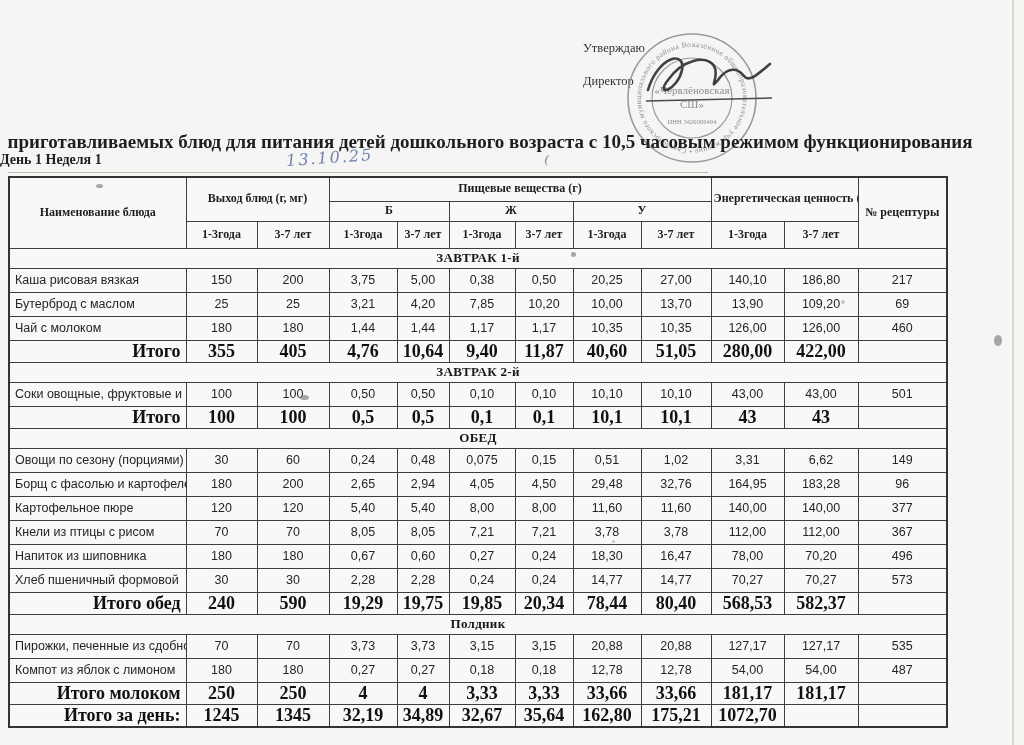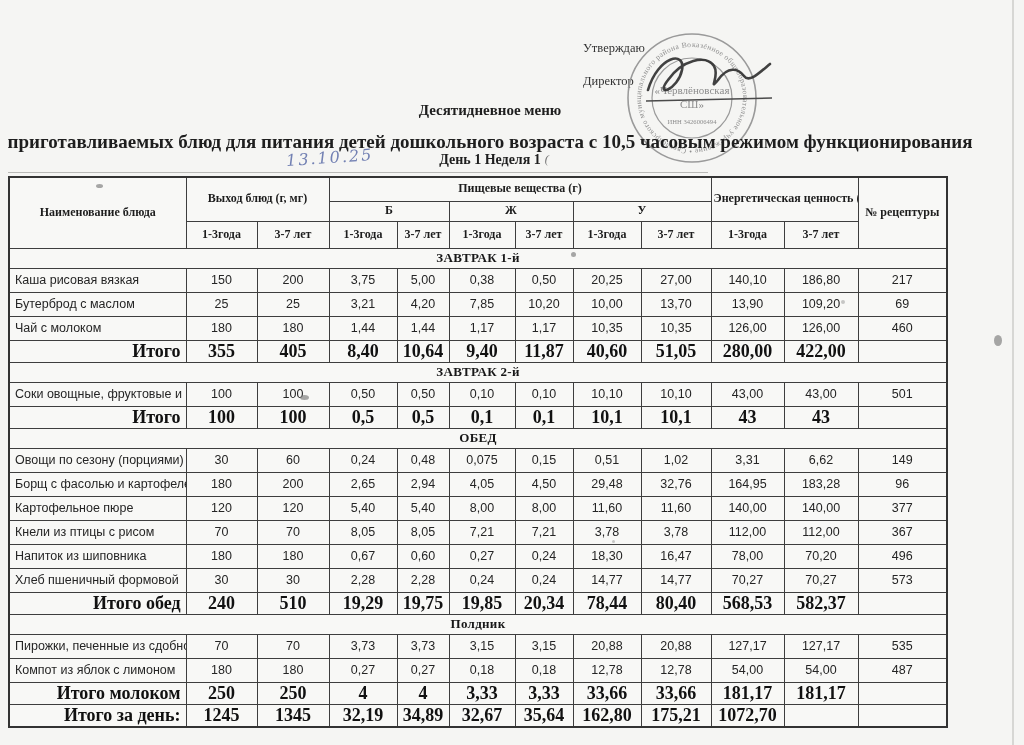--- a/index.html
+++ b/index.html
@@ -17,21 +17,21 @@
   .approve{position:absolute;left:583px;top:41px;font-size:12.5px;color:#333;}
   .director{position:absolute;left:583px;top:74px;font-size:12.5px;color:#333;}
   .sign-wrap{position:absolute;left:612px;top:18px;width:170px;height:170px;}
   .sig{position:absolute;left:28px;top:30px;}
 
   
   .title{position:absolute;left:0;top:102px;width:980px;text-align:center;
          font-weight:bold;font-size:15px;color:#1e1e1e;}
   .subtitle{position:absolute;left:0;top:131px;width:980px;text-align:center;
          font-weight:bold;font-size:19px;color:#1e1e1e;}
-  .dayline{position:absolute;left:0;top:152px;width:980px;text-align:center;
+  .dayline{position:absolute;left:0;top:152px;width:980px;text-align:left;
          font-weight:bold;font-size:14px;color:#1e1e1e;font-family:Liberation Serif, serif;}
   .hand-date{position:absolute;left:286px;top:148px;
          font-family:"DejaVu Serif", serif;font-style:italic;
          font-size:16px;letter-spacing:2px;color:#7381b3;
          transform:rotate(-4deg);}
   .tick-mark{position:absolute;left:545px;top:152px;color:#777;font-size:12px;transform:rotate(12deg);}
 
   
   table.menu{
     position:absolute;left:8px;top:176px;width:938px;
@@ -93,21 +93,20 @@
       <text x="80" y="76" text-anchor="middle" font-size="11" font-family="Liberation Serif, serif">«Червлёновская</text>
       <text x="80" y="90" text-anchor="middle" font-size="11" font-family="Liberation Serif, serif">СШ»</text>
       <text x="80" y="106" text-anchor="middle" font-size="6.6" font-family="Liberation Serif, serif">ИНН 3426006494</text>
     </svg>
     <svg class="sig" width="140" height="62" viewBox="0 0 140 62">
       <path d="M8,42 C18,8 46,2 42,22 C38,42 14,50 28,32 C42,12 66,6 74,18 C80,28 68,44 78,32 C88,18 98,20 104,28 C109,35 118,26 130,16" fill="none" stroke="#2e2e2e" stroke-width="2.6" stroke-linecap="round" opacity="0.9"></path>
       <line x1="6" y1="53" x2="132" y2="50" stroke="#4a4a4a" stroke-width="1.6"></line>
     </svg>
   </div>
 
-  <div class="title">Десятидневное меню</div>
   <div class="subtitle">приготавливаемых блюд для питания детей дошкольного возраста с 10,5 часовым режимом функционирования</div>
   <div class="dayline">День 1 Неделя 1</div>
   <div class="hand-date">13.10.25</div>
   <div class="tick-mark">(</div>
 
   <table class="menu">
     <colgroup>
       <col style="width:177px">
         <col style="width:71px">
         <col style="width:72px">
@@ -190,21 +189,21 @@
           <td class="num-cell">10,35</td>
           <td class="num-cell">10,35</td>
           <td class="num-cell">126,00</td>
           <td class="num-cell">126,00</td>
           <td class="num-cell">460</td>
         </tr>
         <tr class="total-row">
           <td class="name-cell">Итого</td>
           <td class="num-cell">355</td>
           <td class="num-cell">405</td>
-          <td class="num-cell">8,40</td>
+          <td class="num-cell">4,76</td>
           <td class="num-cell">10,64</td>
           <td class="num-cell">9,40</td>
           <td class="num-cell">11,87</td>
           <td class="num-cell">40,60</td>
           <td class="num-cell">51,05</td>
           <td class="num-cell">280,00</td>
           <td class="num-cell">422,00</td>
           <td class="num-cell"></td>
         </tr>
         <tr class="band">
@@ -321,21 +320,21 @@
           <td class="num-cell">0,24</td>
           <td class="num-cell">14,77</td>
           <td class="num-cell">14,77</td>
           <td class="num-cell">70,27</td>
           <td class="num-cell">70,27</td>
           <td class="num-cell">573</td>
         </tr>
         <tr class="total-row">
           <td class="name-cell">Итого обед</td>
           <td class="num-cell">240</td>
-          <td class="num-cell">510</td>
+          <td class="num-cell">590</td>
           <td class="num-cell">19,29</td>
           <td class="num-cell">19,75</td>
           <td class="num-cell">19,85</td>
           <td class="num-cell">20,34</td>
           <td class="num-cell">78,44</td>
           <td class="num-cell">80,40</td>
           <td class="num-cell">568,53</td>
           <td class="num-cell">582,37</td>
           <td class="num-cell"></td>
         </tr>

